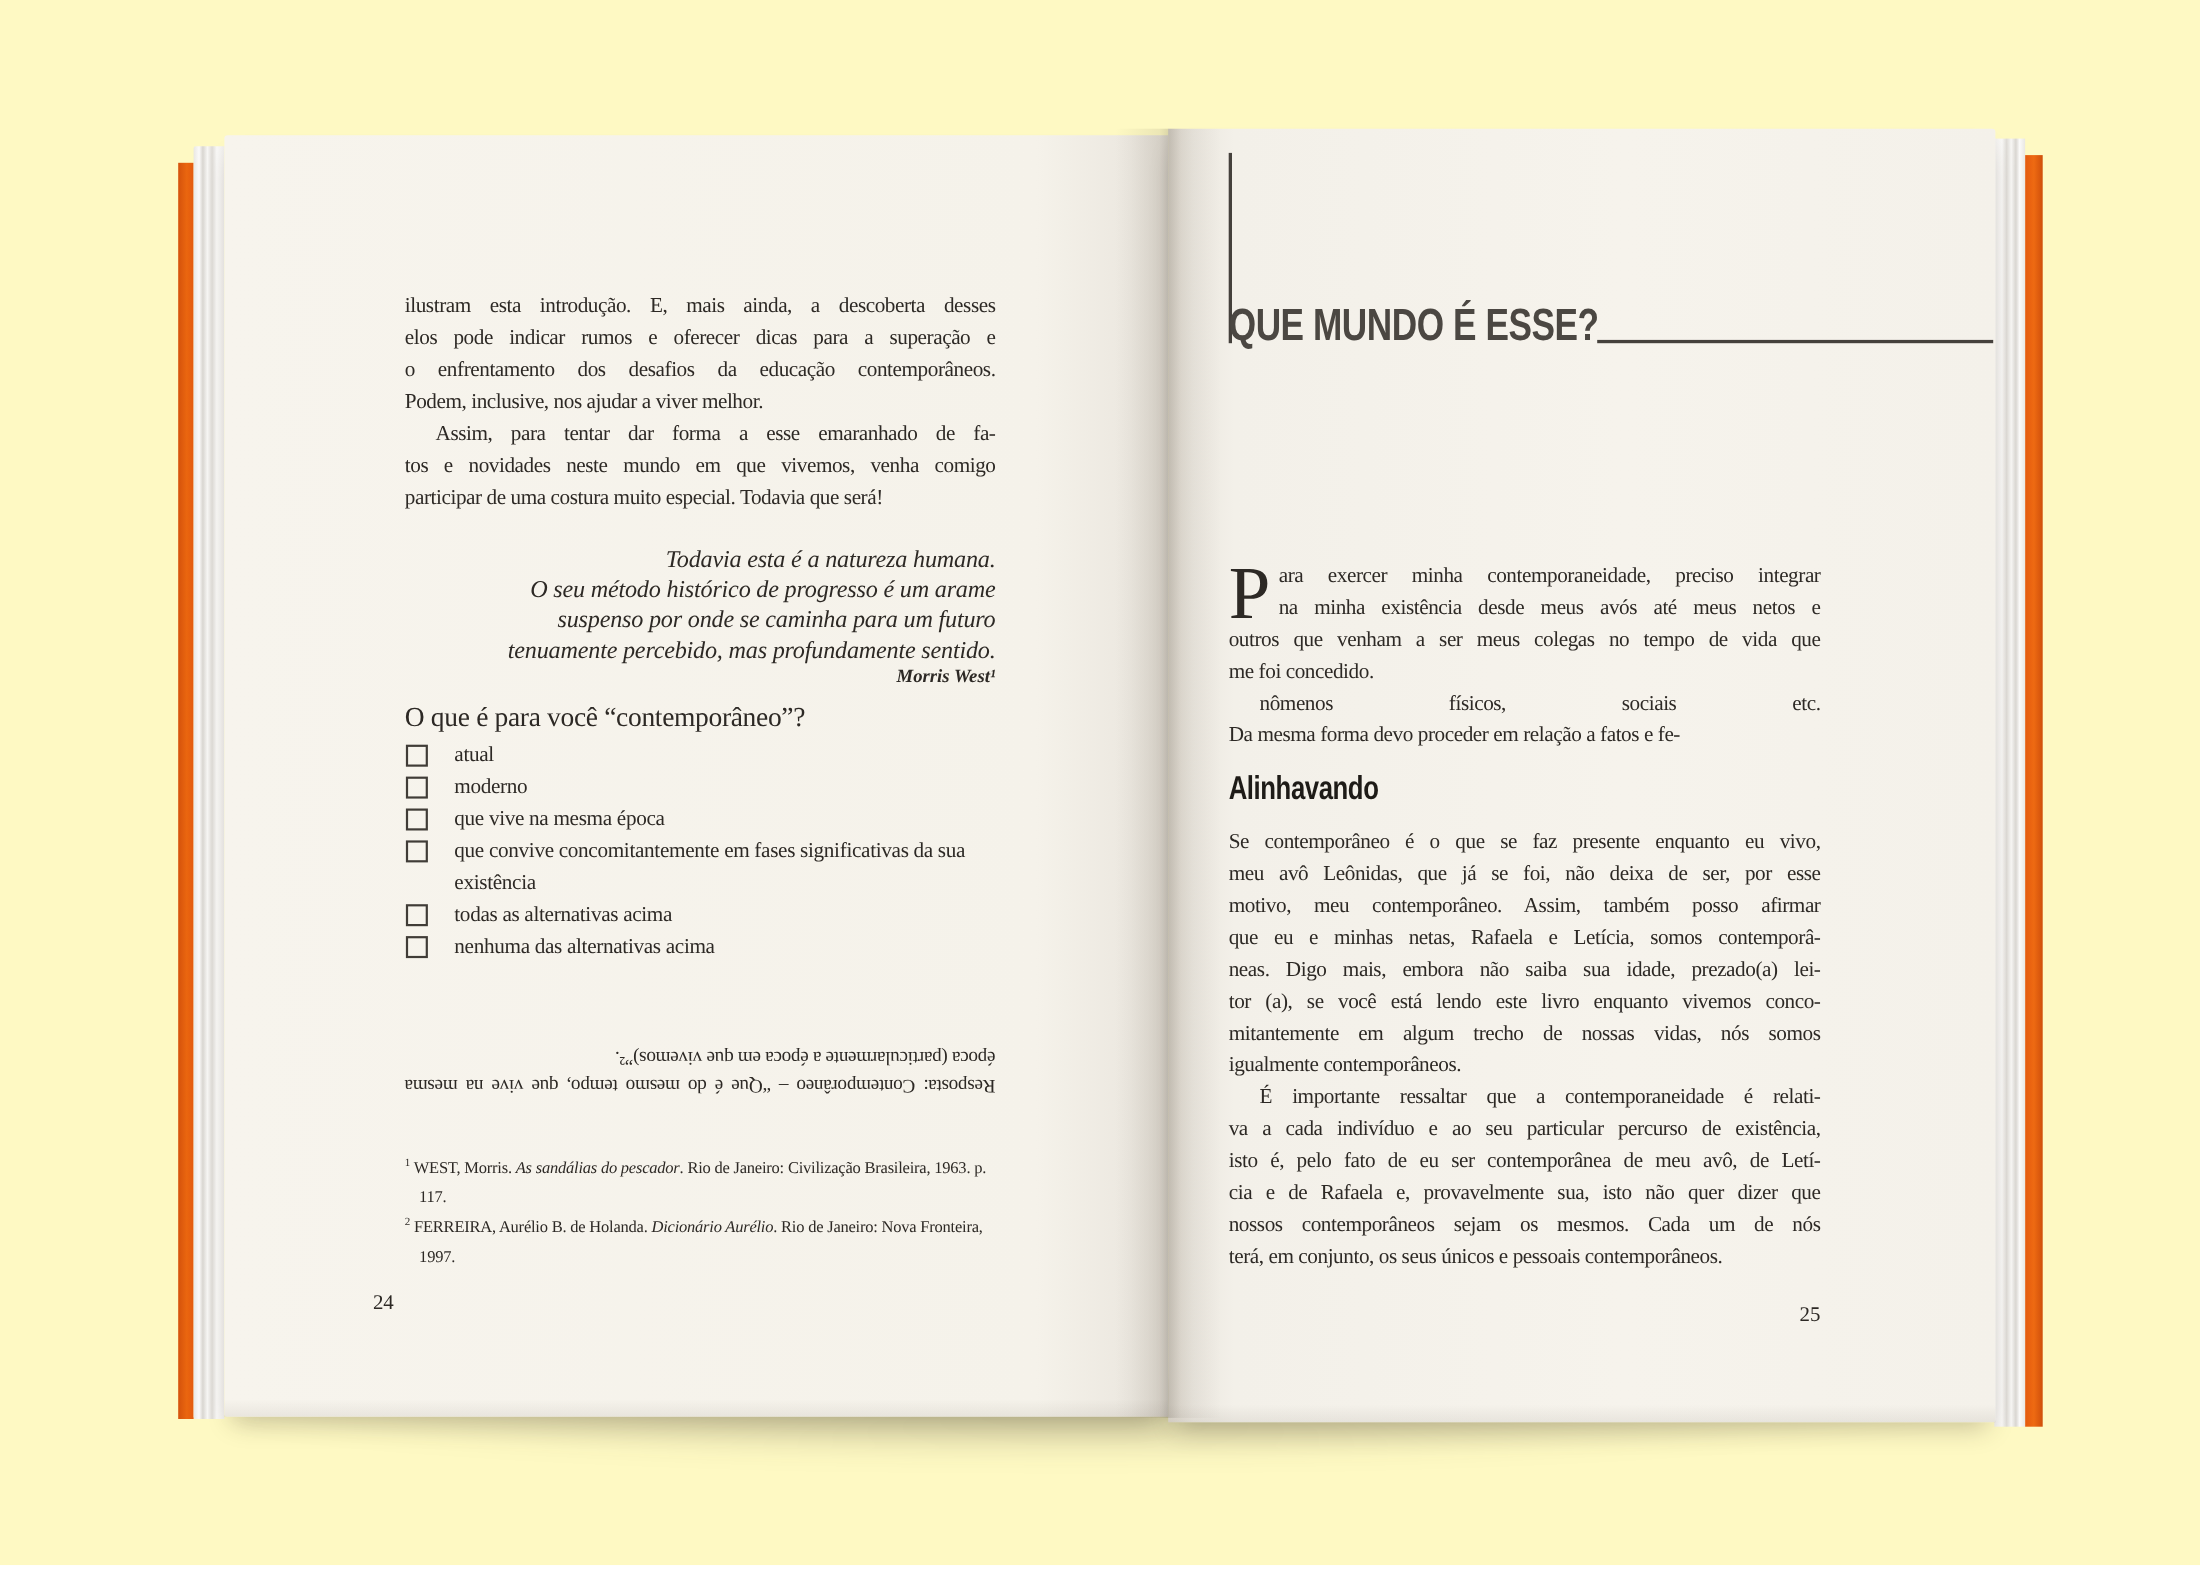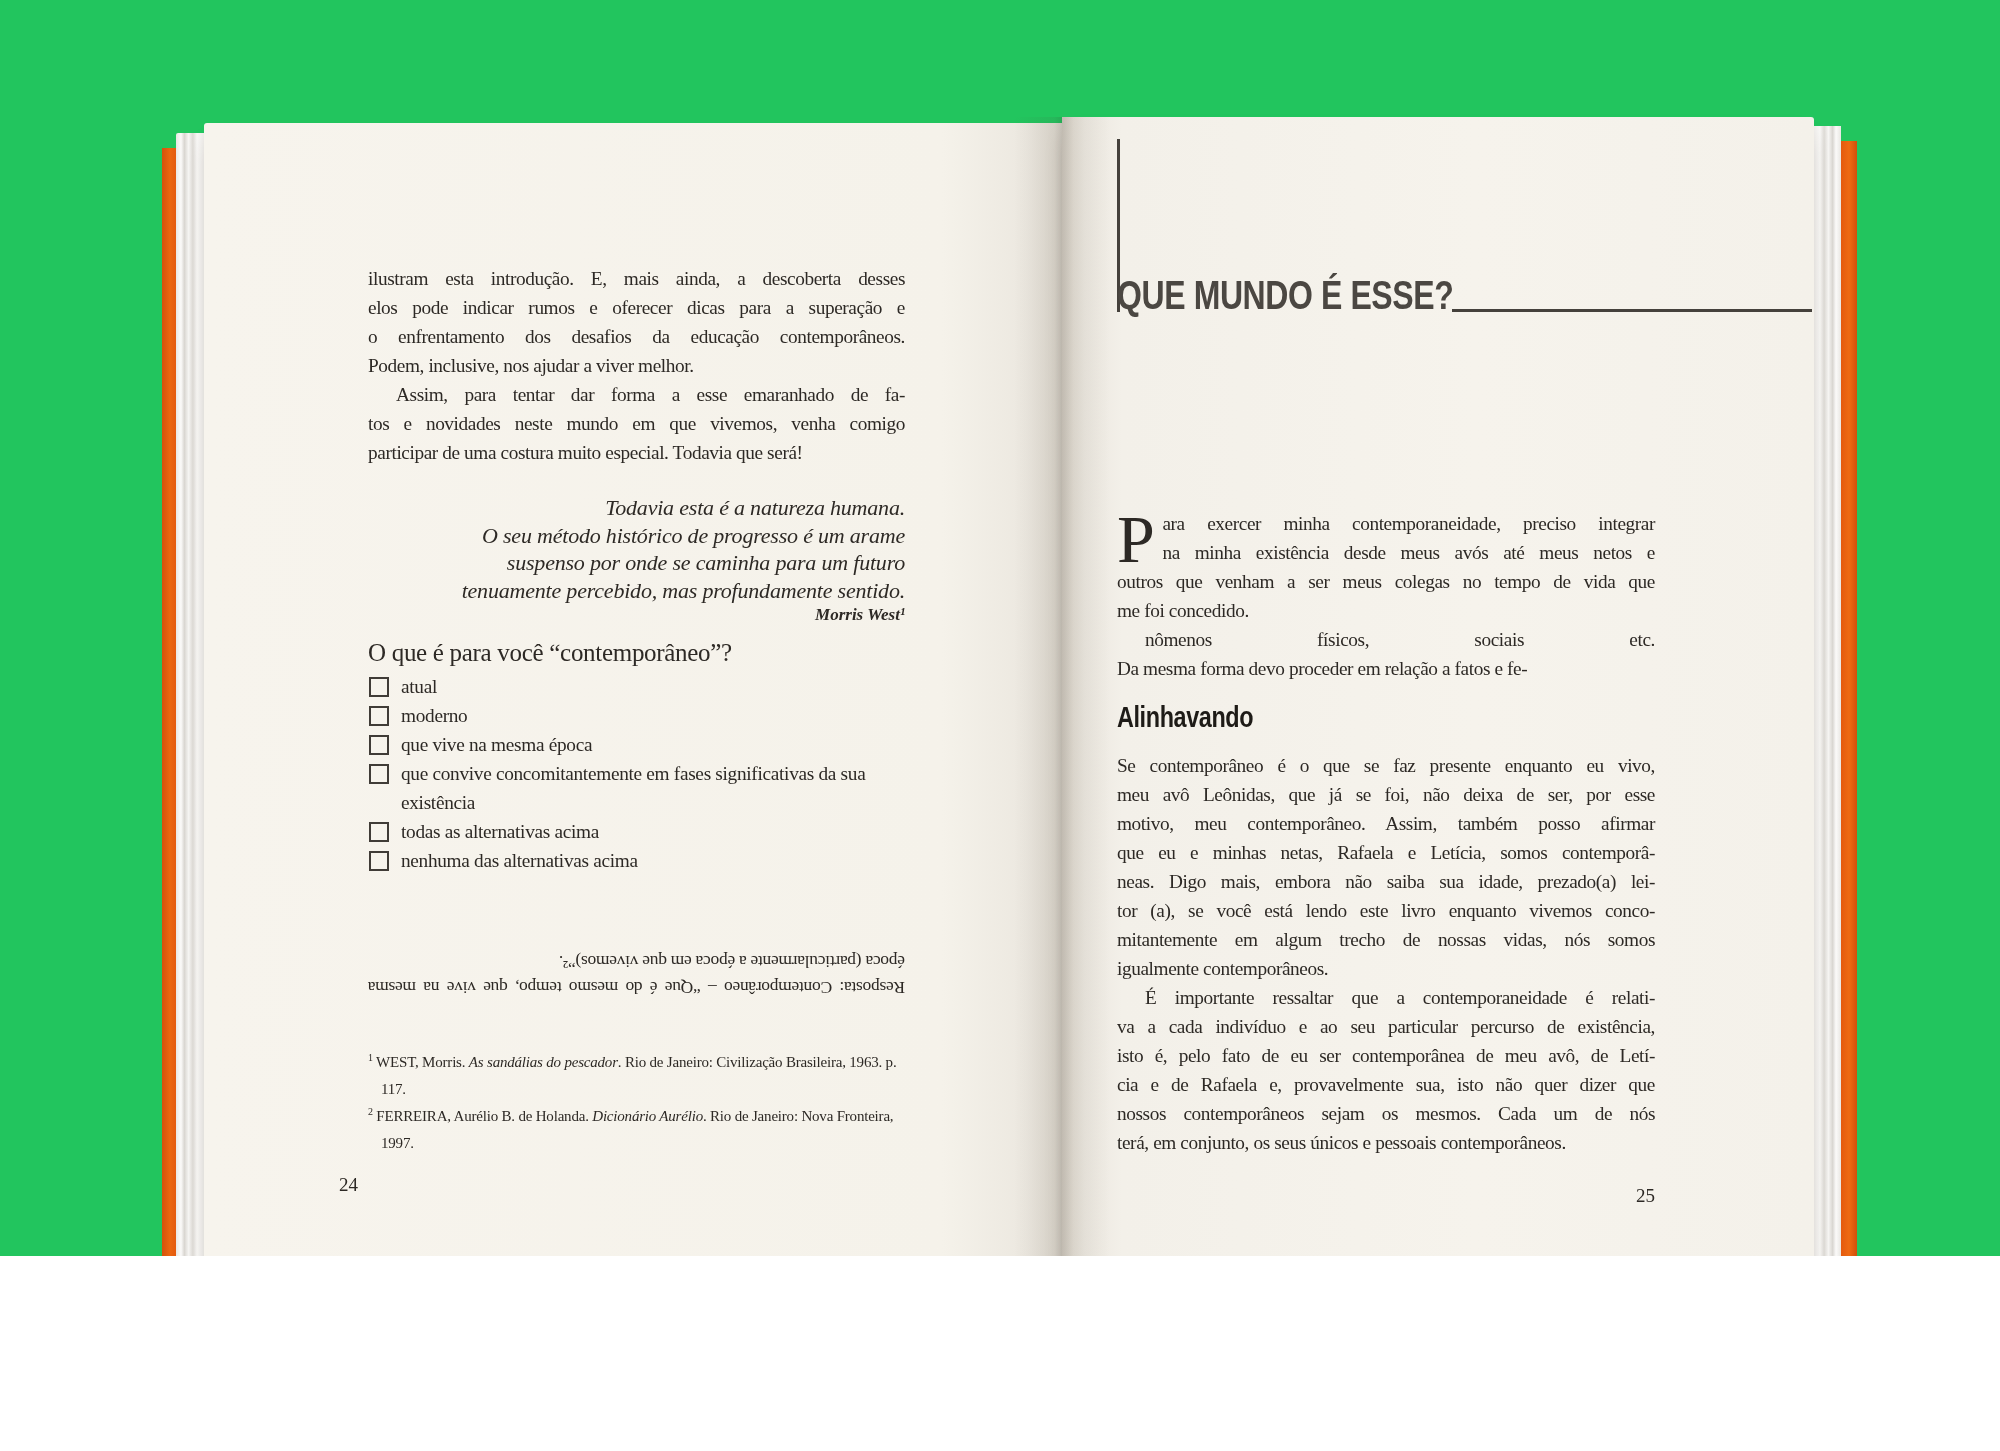--- a/index.html
+++ b/index.html
@@ -1,16 +1,16 @@
 <!DOCTYPE html>
 <html><head>
 <meta charset="utf-8">
 <style>
   html,body{margin:0;padding:0;}
-  .screen{position:relative;width:2000px;height:1256px;background:#22c55e;overflow:hidden;
+  .screen{position:relative;width:2000px;height:1423px;background:#fef9c3;overflow:hidden;
           font-family:"Liberation Serif","DejaVu Serif",serif;color:#2d2925;}
   .abs{position:absolute;}
 
   
   .book-shadow{left:210px;top:1256px;width:1600px;height:70px;
     background:radial-gradient(ellipse at 48% 12%,rgba(40,35,30,.30),rgba(40,35,30,.12) 45%,transparent 75%);
     filter:blur(9px);}
   .cover-left{left:162px;top:148px;width:14px;height:1142px;
     background:linear-gradient(to right,#d4520c,#ea660f 55%,#e45a0e);}
   .cover-right{left:1841px;top:141px;width:16px;height:1156px;
@@ -34,21 +34,21 @@
   .body-text{font-size:19.3px;line-height:29px;letter-spacing:-0.4px;}
   .jlines>div{text-align:justify;text-align-last:justify;}
   .jlines>div:last-child{text-align-last:left;}
   .indent>div:first-child{text-indent:28px;}
   .rlines>div{text-align:right;}
   .quote{font-size:22px;line-height:27.5px;font-style:italic;letter-spacing:-0.2px;}
   .quote-attr{font-weight:bold;font-style:italic;font-size:17px;text-align:right;margin-top:1px;}
   .question{font-size:25px;letter-spacing:-0.3px;}
   .option{display:flex;align-items:flex-start;font-size:19.3px;line-height:29px;letter-spacing:-0.3px;}
   .option .box{flex:none;width:16px;height:16px;border:2px solid #403c37;margin:5px 12px 0 1px;background:transparent;}
-  .option .lbl{max-width:472px;}
+  .option .lbl{max-width:472px;margin-left:12px;}
   .inverted{transform:rotate(180deg);font-size:17.5px;line-height:26px;letter-spacing:-0.3px;}
   .footnote{font-size:15px;line-height:27px;letter-spacing:-0.2px;padding-left:13px;text-indent:-13px;}
   .footnote sup{font-size:10px;line-height:0;}
   .folio{font-size:19px;letter-spacing:0;}
   .sans-cond{font-family:"Liberation Sans","DejaVu Sans",sans-serif;font-weight:700;
     display:inline-block;transform:scaleX(0.78);transform-origin:0 50%;white-space:nowrap;letter-spacing:-0.5px;}
   .chapter-title{font-size:41px;color:#4b4742;}
   .section-title{font-size:30px;color:#1e1b17;}
   .vline{width:3px;background:#45413c;}
   .hrule{height:3px;background:#45413c;}

